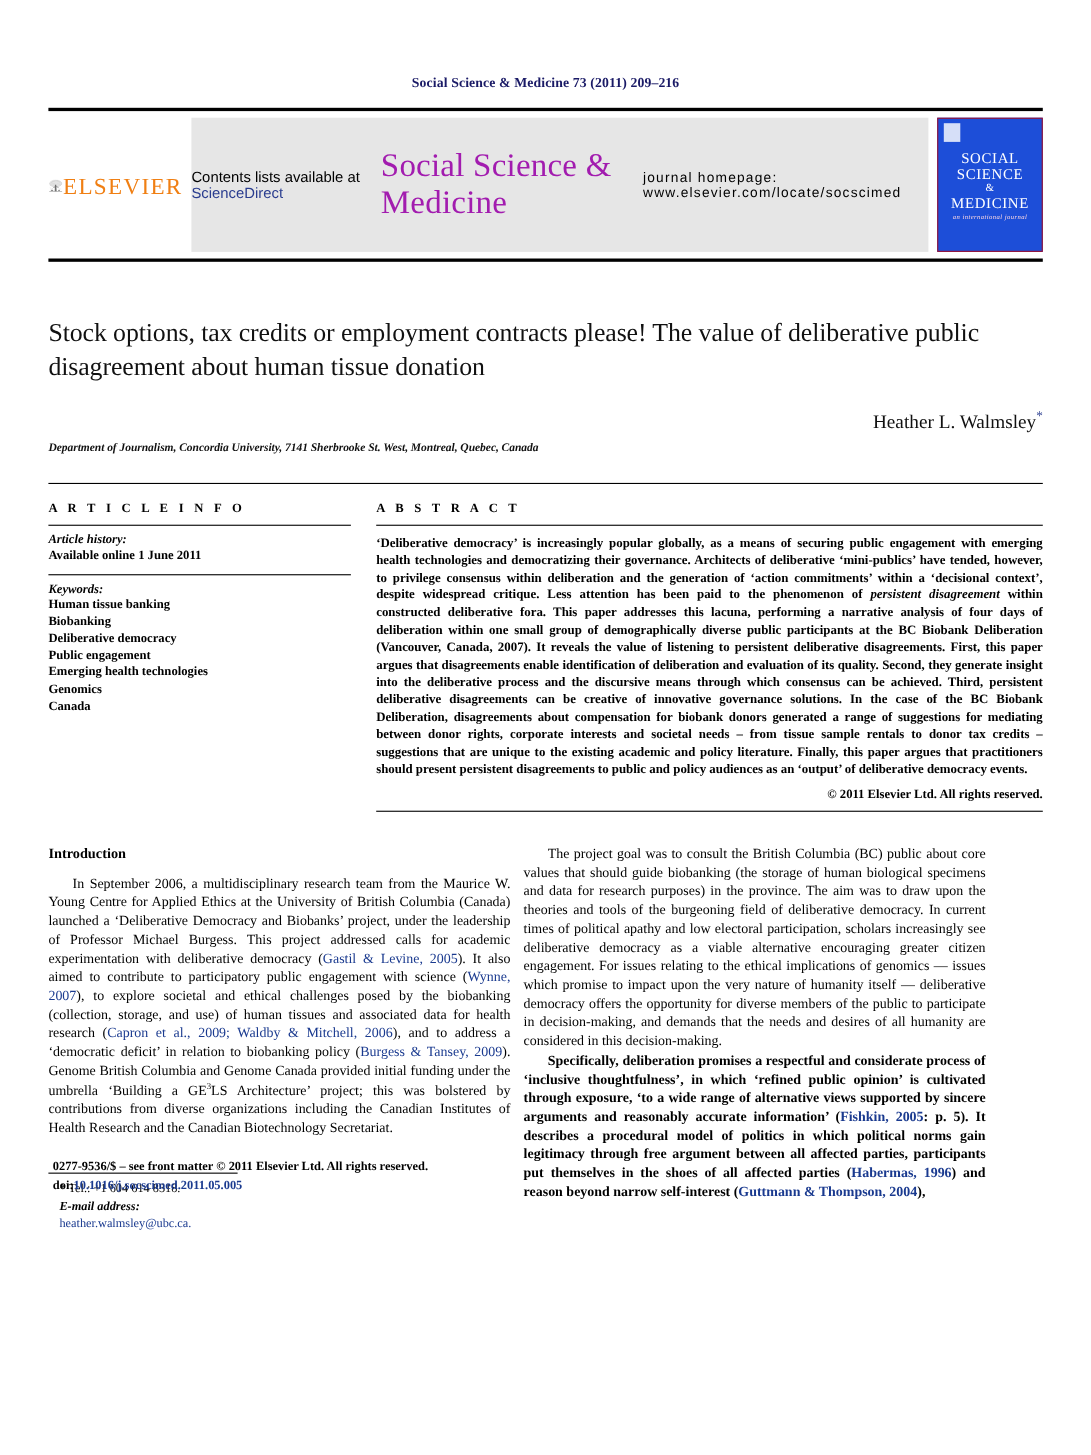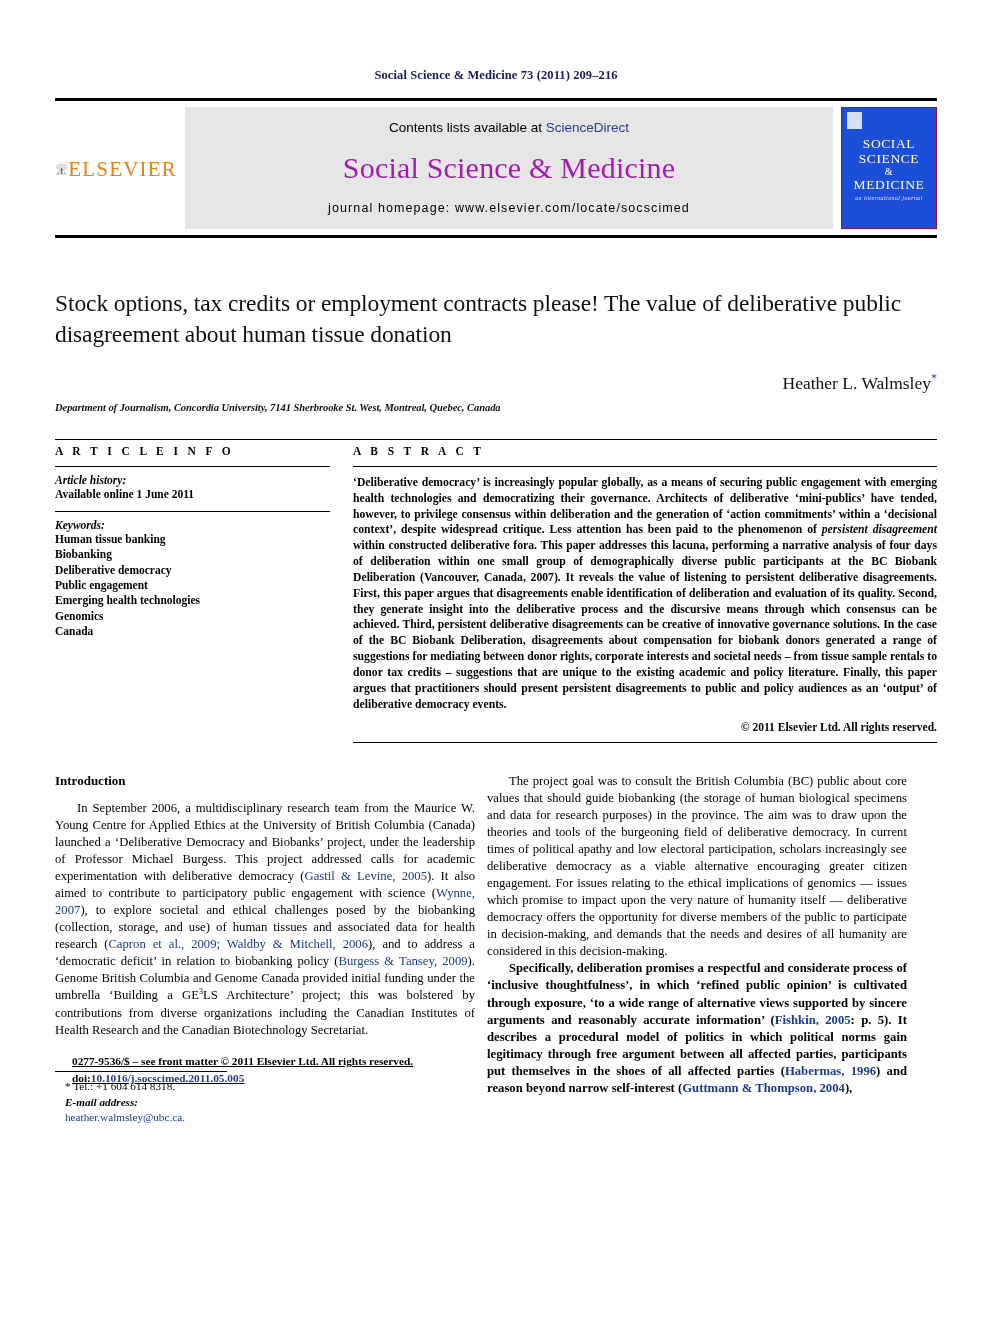--- a/index.html
+++ b/index.html
@@ -13,21 +13,21 @@
     font-family: "Liberation Serif", serif;
     color: #000000;
     position: relative;
     overflow: hidden;
   }
   .page {
     width: 992px;
     height: 1119px;
     position: relative;
     box-sizing: border-box;
-    padding: 0 55px;
+    padding: 0 44px;
   }
 
   
   .running-head {
     text-align: center;
     font-family: "Liberation Serif", serif;
     font-weight: bold;
     font-size: 12.5px;
     color: #1a1a66;
     padding-top: 68px;
@@ -61,21 +61,21 @@
     font-size: 21px;
     letter-spacing: 1.2px;
     line-height: 1;
     margin-top: 1px;
   }
   .banner {
     flex: 1 1 auto;
     background: #e6e6e6;
     margin: 0 8px 0 8px;
     display: flex;
-    flex-direction: column;
+    flex-direction: row;
     align-items: center;
     justify-content: space-between;
     padding: 13px 0 14px 0;
     box-sizing: border-box;
   }
   .banner-contents {
     font-size: 13.5px;
     font-family: "Liberation Sans", sans-serif;
     color: #000;
   }
@@ -172,21 +172,21 @@
   .col-abstract {
     flex: 1 1 auto;
     padding-left: 5px;
     box-sizing: border-box;
   }
   .sec-label {
     font-family: "Liberation Serif", serif;
     font-weight: bold;
     font-size: 11.5px;
     letter-spacing: 3.4px;
-    margin-top: 5px;
+    margin-top: 16px;
     margin-bottom: 9px;
   }
   .rule { border-top: 1.5px solid #000; }
   .info-group { padding-top: 7px; padding-bottom: 9px; }
   .info-head {
     font-style: italic;
     font-weight: bold;
     font-size: 11.5px;
     margin-bottom: 1px;
   }
@@ -243,25 +243,24 @@
     width: 190px;
   }
   .footnote-rule { border-top: 1px solid #000; margin-bottom: 7px; width: 172px; }
   .footnote-line { font-size: 11.2px; line-height: 1.4; padding-left: 10px; }
   .footnote-em { font-style: italic; font-weight: bold; }
   .mail-link { color: #1a3a8f; }
 
   
   .page-footer {
     position: absolute;
-    left: 72px;
+    left: 48px;
     bottom: 33px;
     font-size: 11.3px;
     line-height: 1.45;
-    text-decoration: underline;
   }
   .footer-line1 { color: #000; font-weight: bold; }
   .footer-doi { font-weight: bold; }
   .doi-link { color: #1a3a8f; }
 </style>
 </head>
 <body>
 
 <div class="page">
 

